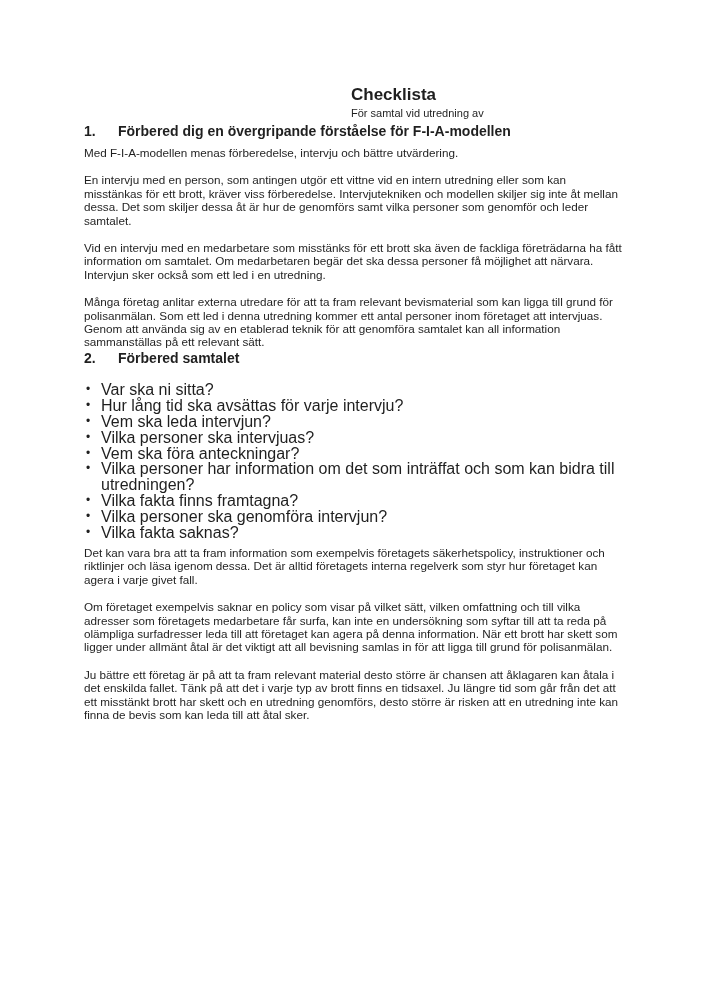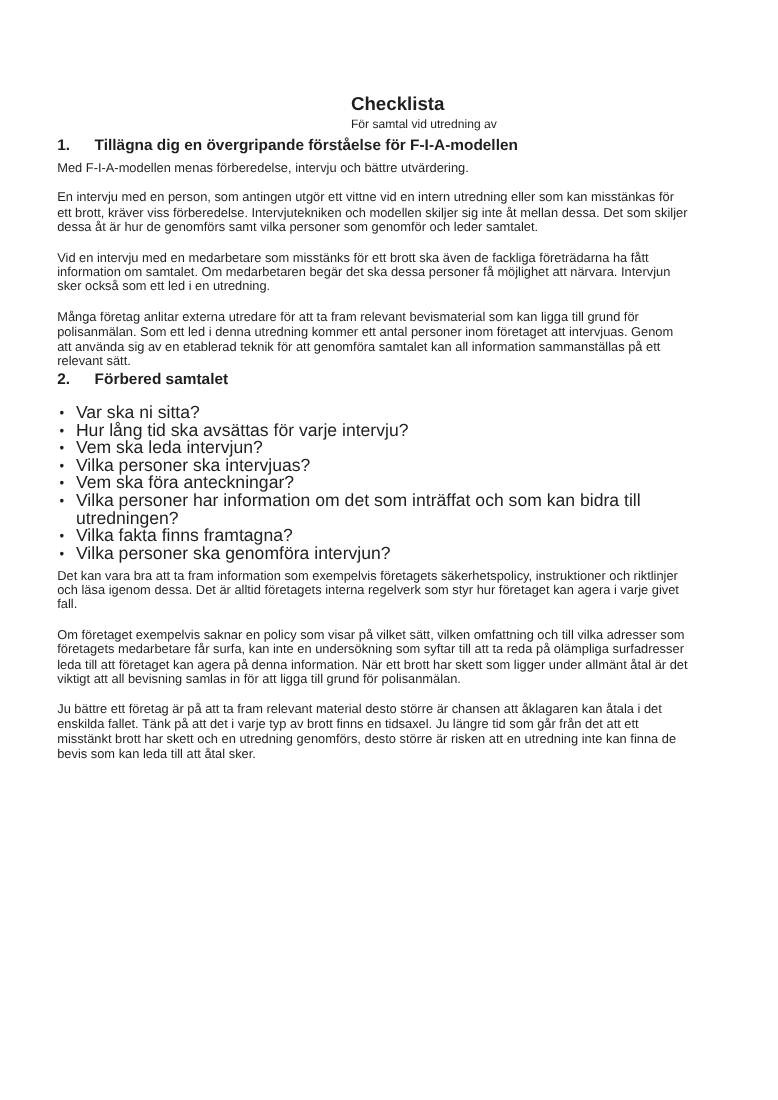--- a/index.html
+++ b/index.html
@@ -9,21 +9,21 @@
     background: #ffffff;
   }
   .page {
     position: relative;
     width: 707px;
     height: 772px;
     background: #ffffff;
     color: #1f1f1f;
     font-family: "Liberation Sans", "DejaVu Sans", sans-serif;
     box-sizing: border-box;
-    padding: 0 82px 0 52px;
+    padding: 0 82px 0 84px;
     overflow: hidden;
     -webkit-font-smoothing: antialiased;
   }
   .title-block {
     margin-left: 267px;
     padding-top: 84px;
   }
   .doc-title {
     font-size: 17px;
     font-weight: bold;
@@ -88,21 +88,21 @@
 <div class="page">
 
   <header class="title-block">
     <div class="doc-title">Checklista</div>
     <div class="doc-subtitle">För samtal vid utredning av</div>
   </header>
 
   <section>
     <h2 class="sec-heading sec-heading-1">
       <span class="sec-num">1.</span>
-      <span class="sec-title">Tillägna dig en övergripande förståelse för F-I-A-modellen</span>
+      <span class="sec-title">Förbered dig en övergripande förståelse för F-I-A-modellen</span>
     </h2>
     <p class="body-para lead">Med F-I-A-modellen menas förberedelse, intervju och bättre utvärdering.</p>
     <p class="body-para">En intervju med en person, som antingen utgör ett vittne vid en intern utredning eller som kan misstänkas för ett brott, kräver viss förberedelse. Intervjutekniken och modellen skiljer sig inte åt mellan dessa. Det som skiljer dessa åt är hur de genomförs samt vilka personer som genomför och leder samtalet.</p>
     <p class="body-para">Vid en intervju med en medarbetare som misstänks för ett brott ska även de fackliga företrädarna ha fått information om samtalet. Om medarbetaren begär det ska dessa personer få möjlighet att närvara. Intervjun sker också som ett led i en utredning.</p>
     <p class="body-para">Många företag anlitar externa utredare för att ta fram relevant bevismaterial som kan ligga till grund för polisanmälan. Som ett led i denna utredning kommer ett antal personer inom företaget att intervjuas. Genom att använda sig av en etablerad teknik för att genomföra samtalet kan all information sammanställas på ett relevant sätt.</p>
   </section>
 
   <section>
     <h2 class="sec-heading sec-heading-2">
       <span class="sec-num">2.</span>
@@ -111,20 +111,21 @@
 
     <ul class="bullets">
       <li>Var ska ni sitta?</li>
       <li>Hur lång tid ska avsättas för varje intervju?</li>
       <li>Vem ska leda intervjun?</li>
       <li>Vilka personer ska intervjuas?</li>
       <li>Vem ska föra anteckningar?</li>
       <li>Vilka personer har information om det som inträffat och som kan bidra till utredningen?</li>
       <li>Vilka fakta finns framtagna?</li>
       <li>Vilka personer ska genomföra intervjun?</li>
+      <li>Vilka fakta saknas?</li>
     </ul>
 
     <p class="body-para after-list">Det kan vara bra att ta fram information som exempelvis företagets säkerhetspolicy, instruktioner och riktlinjer och läsa igenom dessa. Det är alltid företagets interna regelverk som styr hur företaget kan agera i varje givet fall.</p>
     <p class="body-para">Om företaget exempelvis saknar en policy som visar på vilket sätt, vilken omfattning och till vilka adresser som företagets medarbetare får surfa, kan inte en undersökning som syftar till att ta reda på olämpliga surfadresser leda till att företaget kan agera på denna information. När ett brott har skett som ligger under allmänt åtal är det viktigt att all bevisning samlas in för att ligga till grund för polisanmälan.</p>
     <p class="body-para">Ju bättre ett företag är på att ta fram relevant material desto större är chansen att åklagaren kan åtala i det enskilda fallet. Tänk på att det i varje typ av brott finns en tidsaxel. Ju längre tid som går från det att ett misstänkt brott har skett och en utredning genomförs, desto större är risken att en utredning inte kan finna de bevis som kan leda till att åtal sker.</p>
   </section>
 
   <footer class="page-footer">1(3)</footer>
 
 </div>

